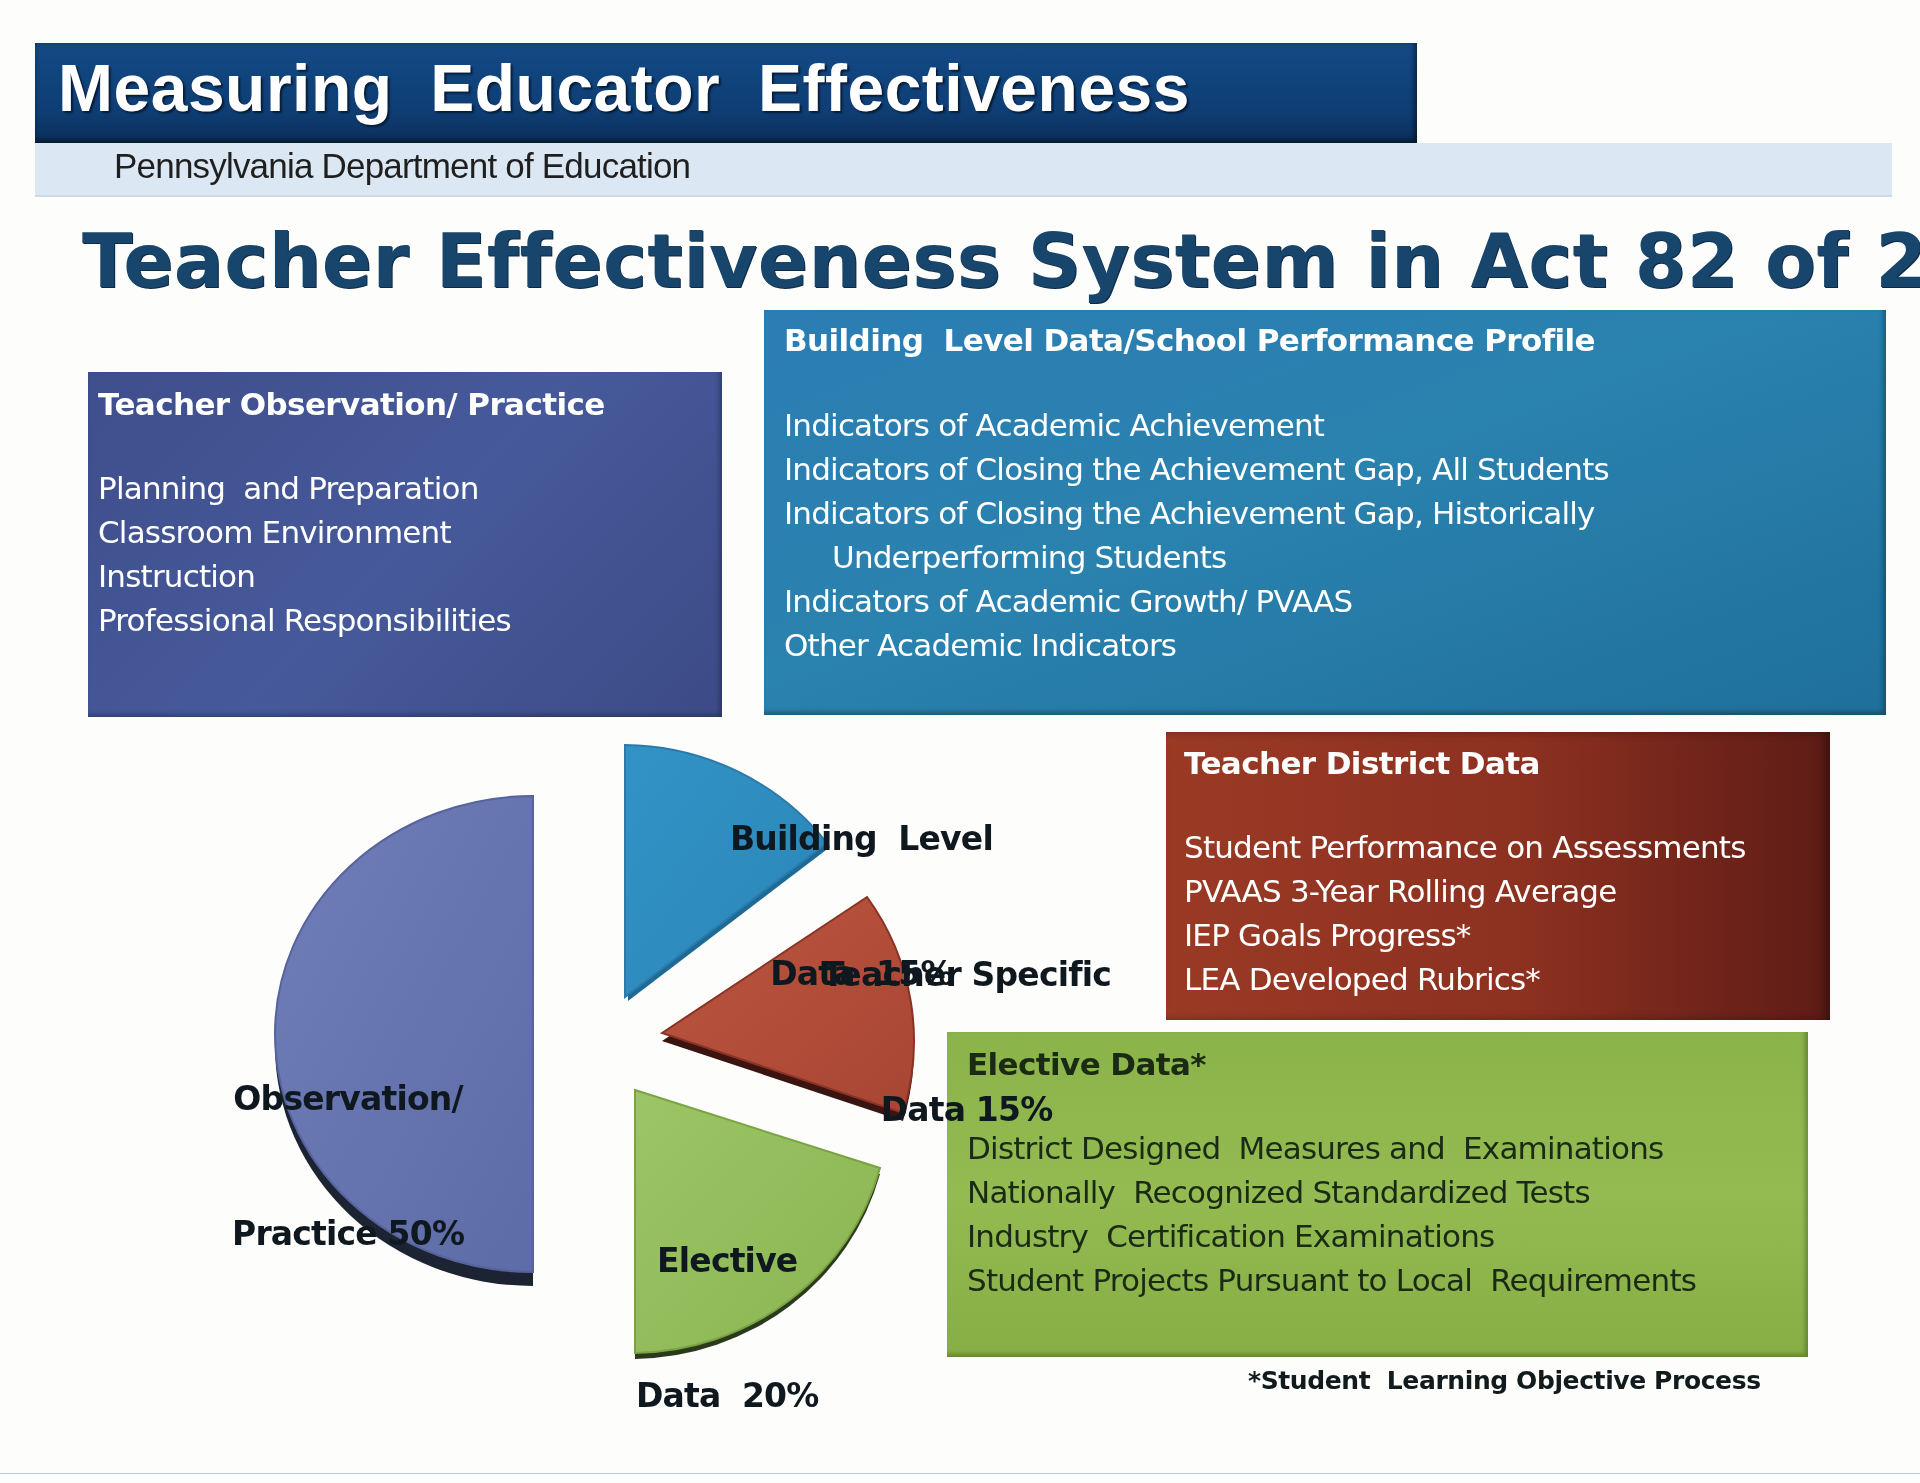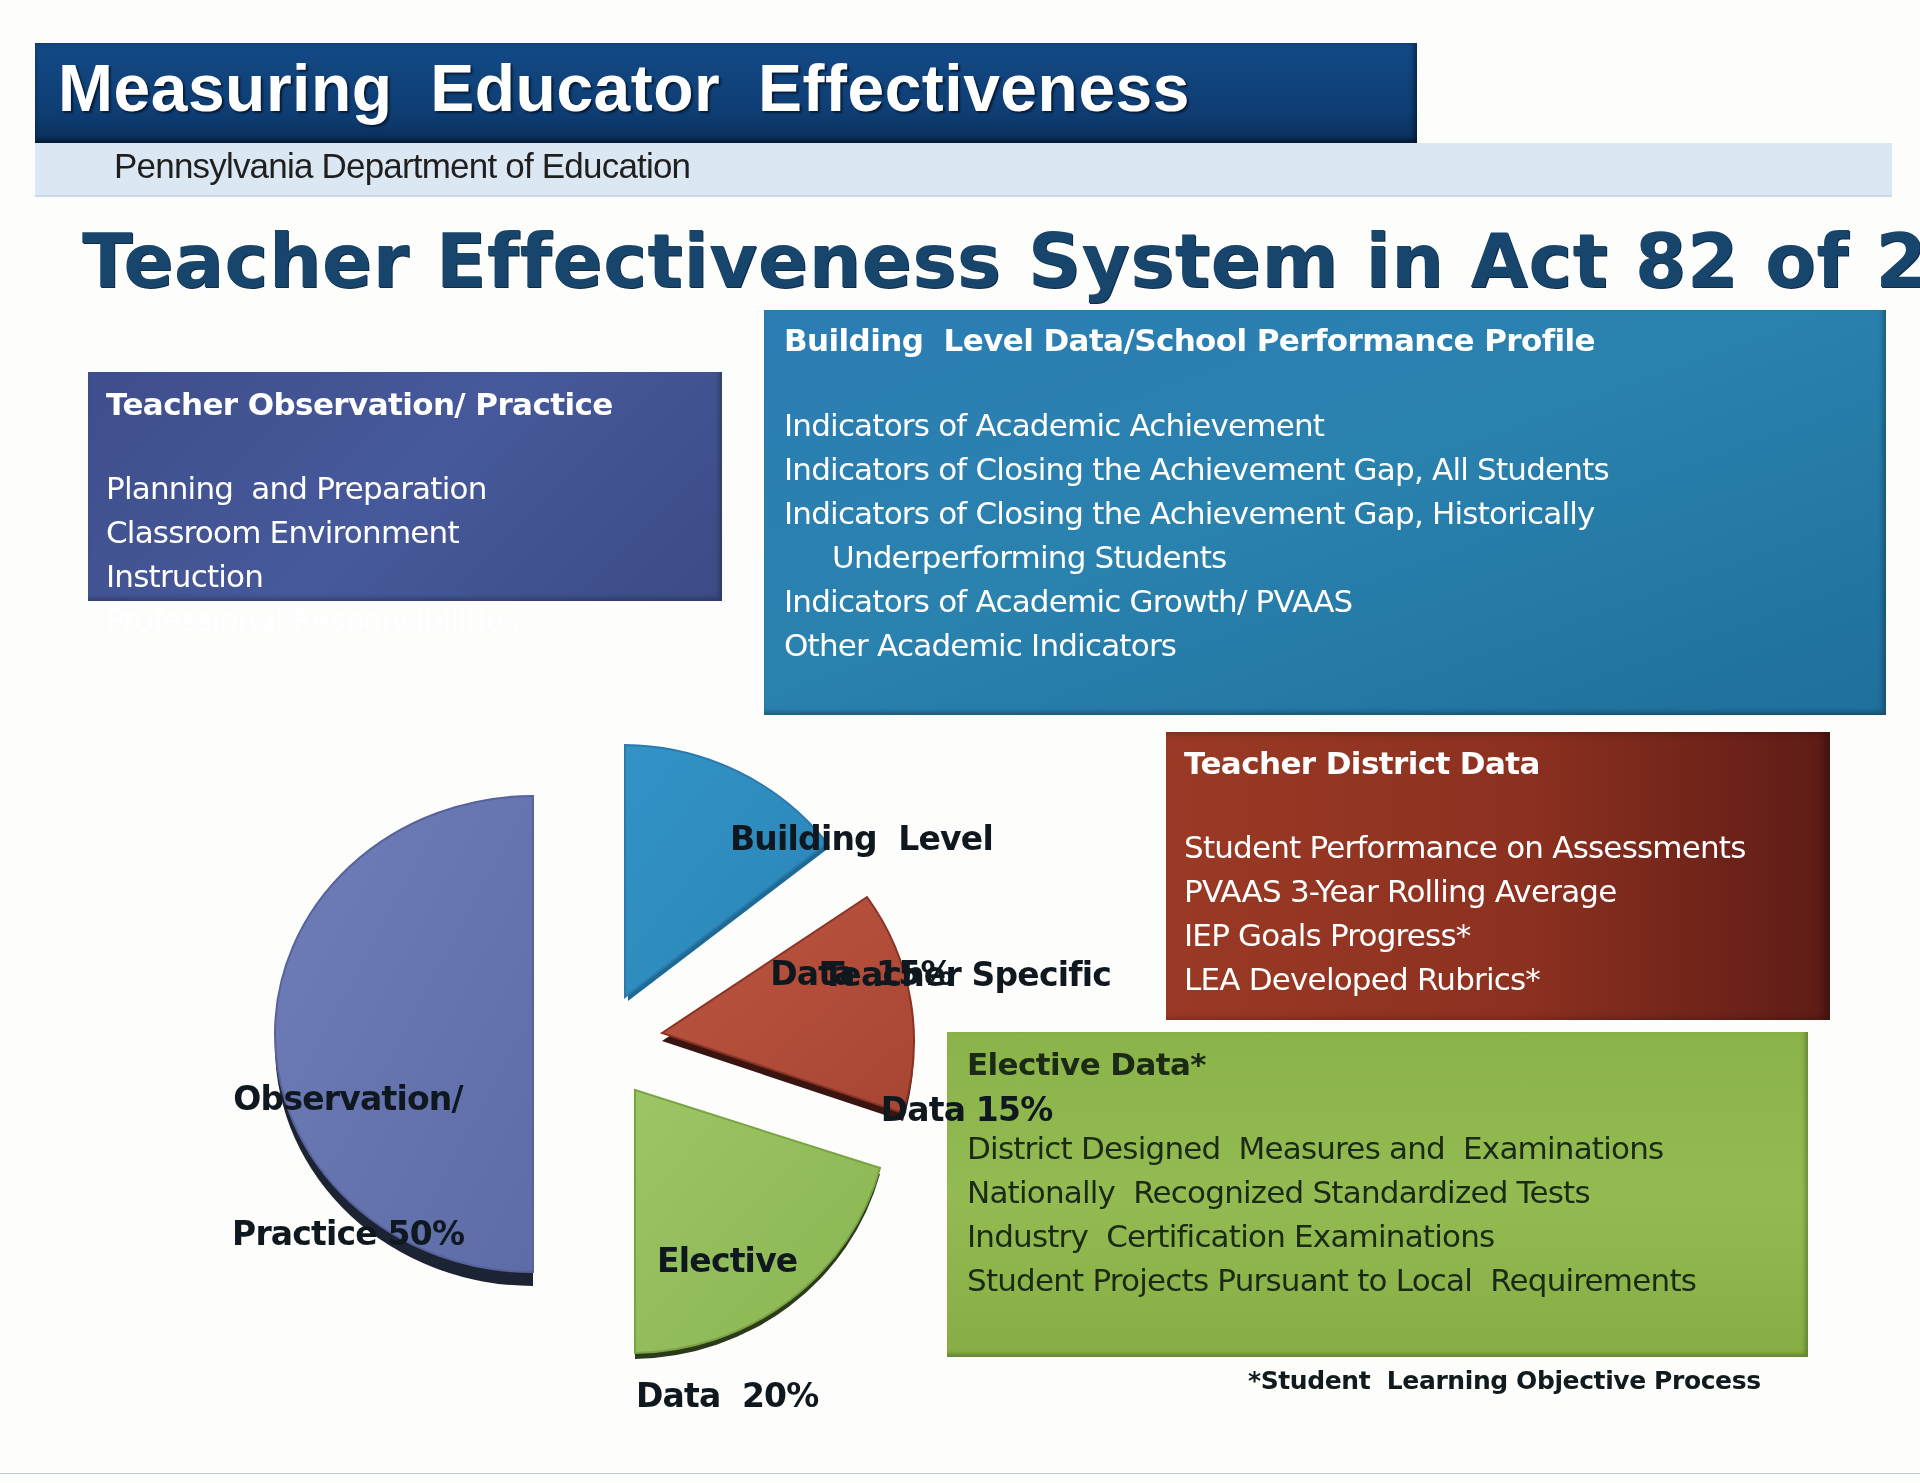--- a/index.html
+++ b/index.html
@@ -49,23 +49,23 @@
   .box {
     color: #ffffff;
     font-family: "DejaVu Sans", sans-serif;
     box-sizing: border-box;
   }
   .box .box-title { font-weight: bold; font-size: 31px; white-space: pre; letter-spacing: -0.6px; }
   .box .box-item { font-size: 31px; line-height: 44px; white-space: pre; letter-spacing: -0.8px; }
   .box .box-item.indent { padding-left: 48px; }
 
   .obs-box {
-    left: 88px; top: 372px; width: 634px; height: 229px;
+    left: 88px; top: 372px; width: 634px; height: 345px;
     background: linear-gradient(135deg, #3f4e8c 0%, #46599a 50%, #3c4b87 100%);
-    padding: 14px 18px;
+    padding: 14px 10px;
     box-shadow: inset -3px -3px 4px rgba(0,0,0,0.25);
   }
   .obs-box .box-title { margin-bottom: 44px; }
 
   .bld-box {
     left: 764px; top: 310px; width: 1122px; height: 405px;
     background: linear-gradient(160deg, #2b7db3 0%, #2a82ae 45%, #1f6f9b 100%);
     padding: 12px 20px;
     box-shadow: inset -3px -3px 5px rgba(0,0,0,0.3);
   }

